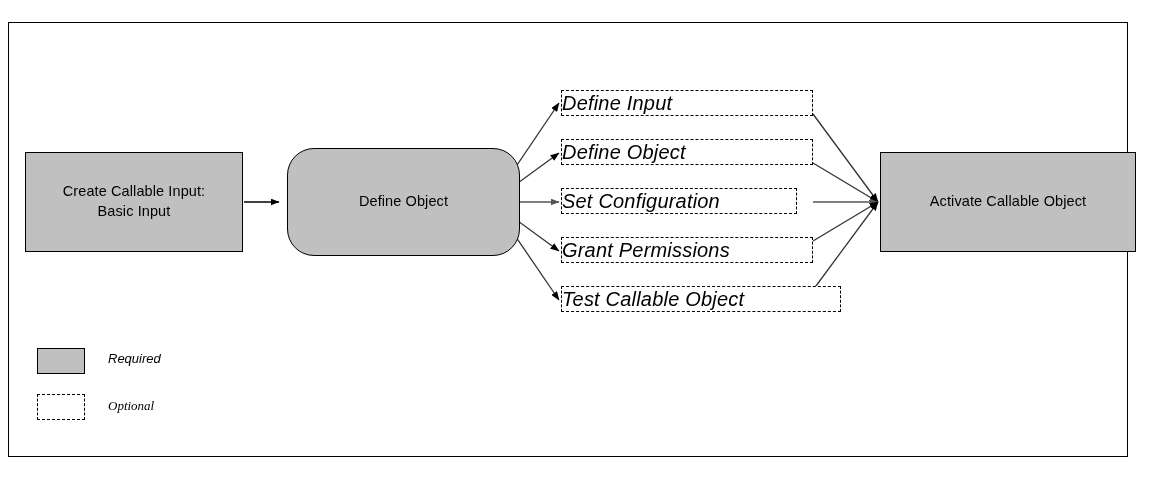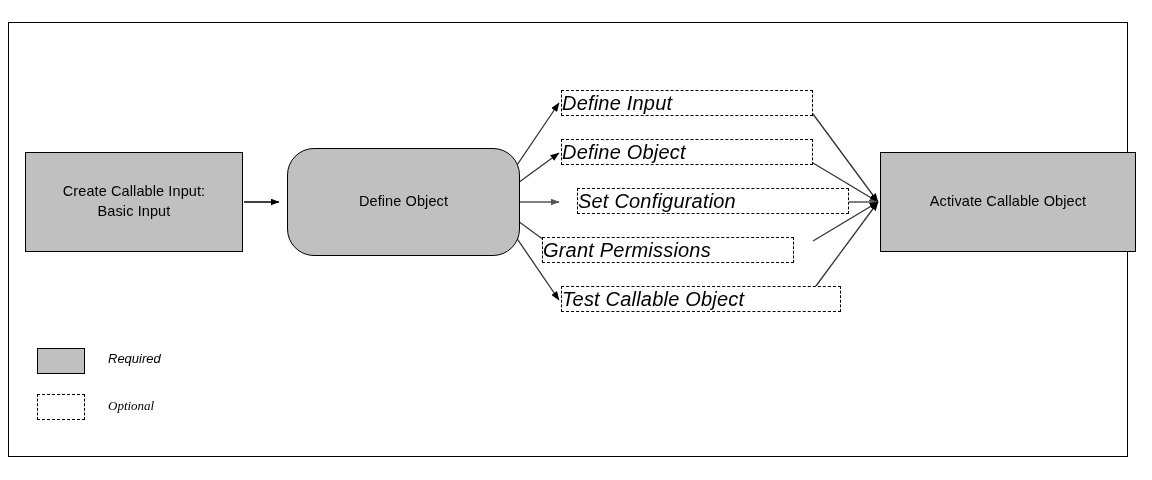--- a/index.html
+++ b/index.html
@@ -144,25 +144,25 @@
   </div>
 
   <div class="node-dashed" style="left:561px; top:90px; width:252px; height:26px;">
     <span>Define Input</span>
   </div>
 
   <div class="node-dashed" style="left:561px; top:139px; width:252px; height:26px;">
     <span>Define Object</span>
   </div>
 
-  <div class="node-dashed" style="left:561px; top:188px; width:272px; height:26px;margin-left:16px;">
+  <div class="node-dashed" style="left:561px; top:188px; width:236px; height:26px;">
     <span>Set Configuration</span>
   </div>
 
-  <div class="node-dashed" style="left:542px; top:237px; width:252px; height:26px;">
+  <div class="node-dashed" style="left:561px; top:237px; width:252px; height:26px;">
     <span>Grant Permissions</span>
   </div>
 
   <div class="node-dashed" style="left:561px; top:286px; width:280px; height:26px;">
     <span>Test Callable Object</span>
   </div>
 
   <div class="node-solid" style="left:880px; top:152px; width:256px; height:100px;">
     <span>Activate Callable Object</span>
   </div>

